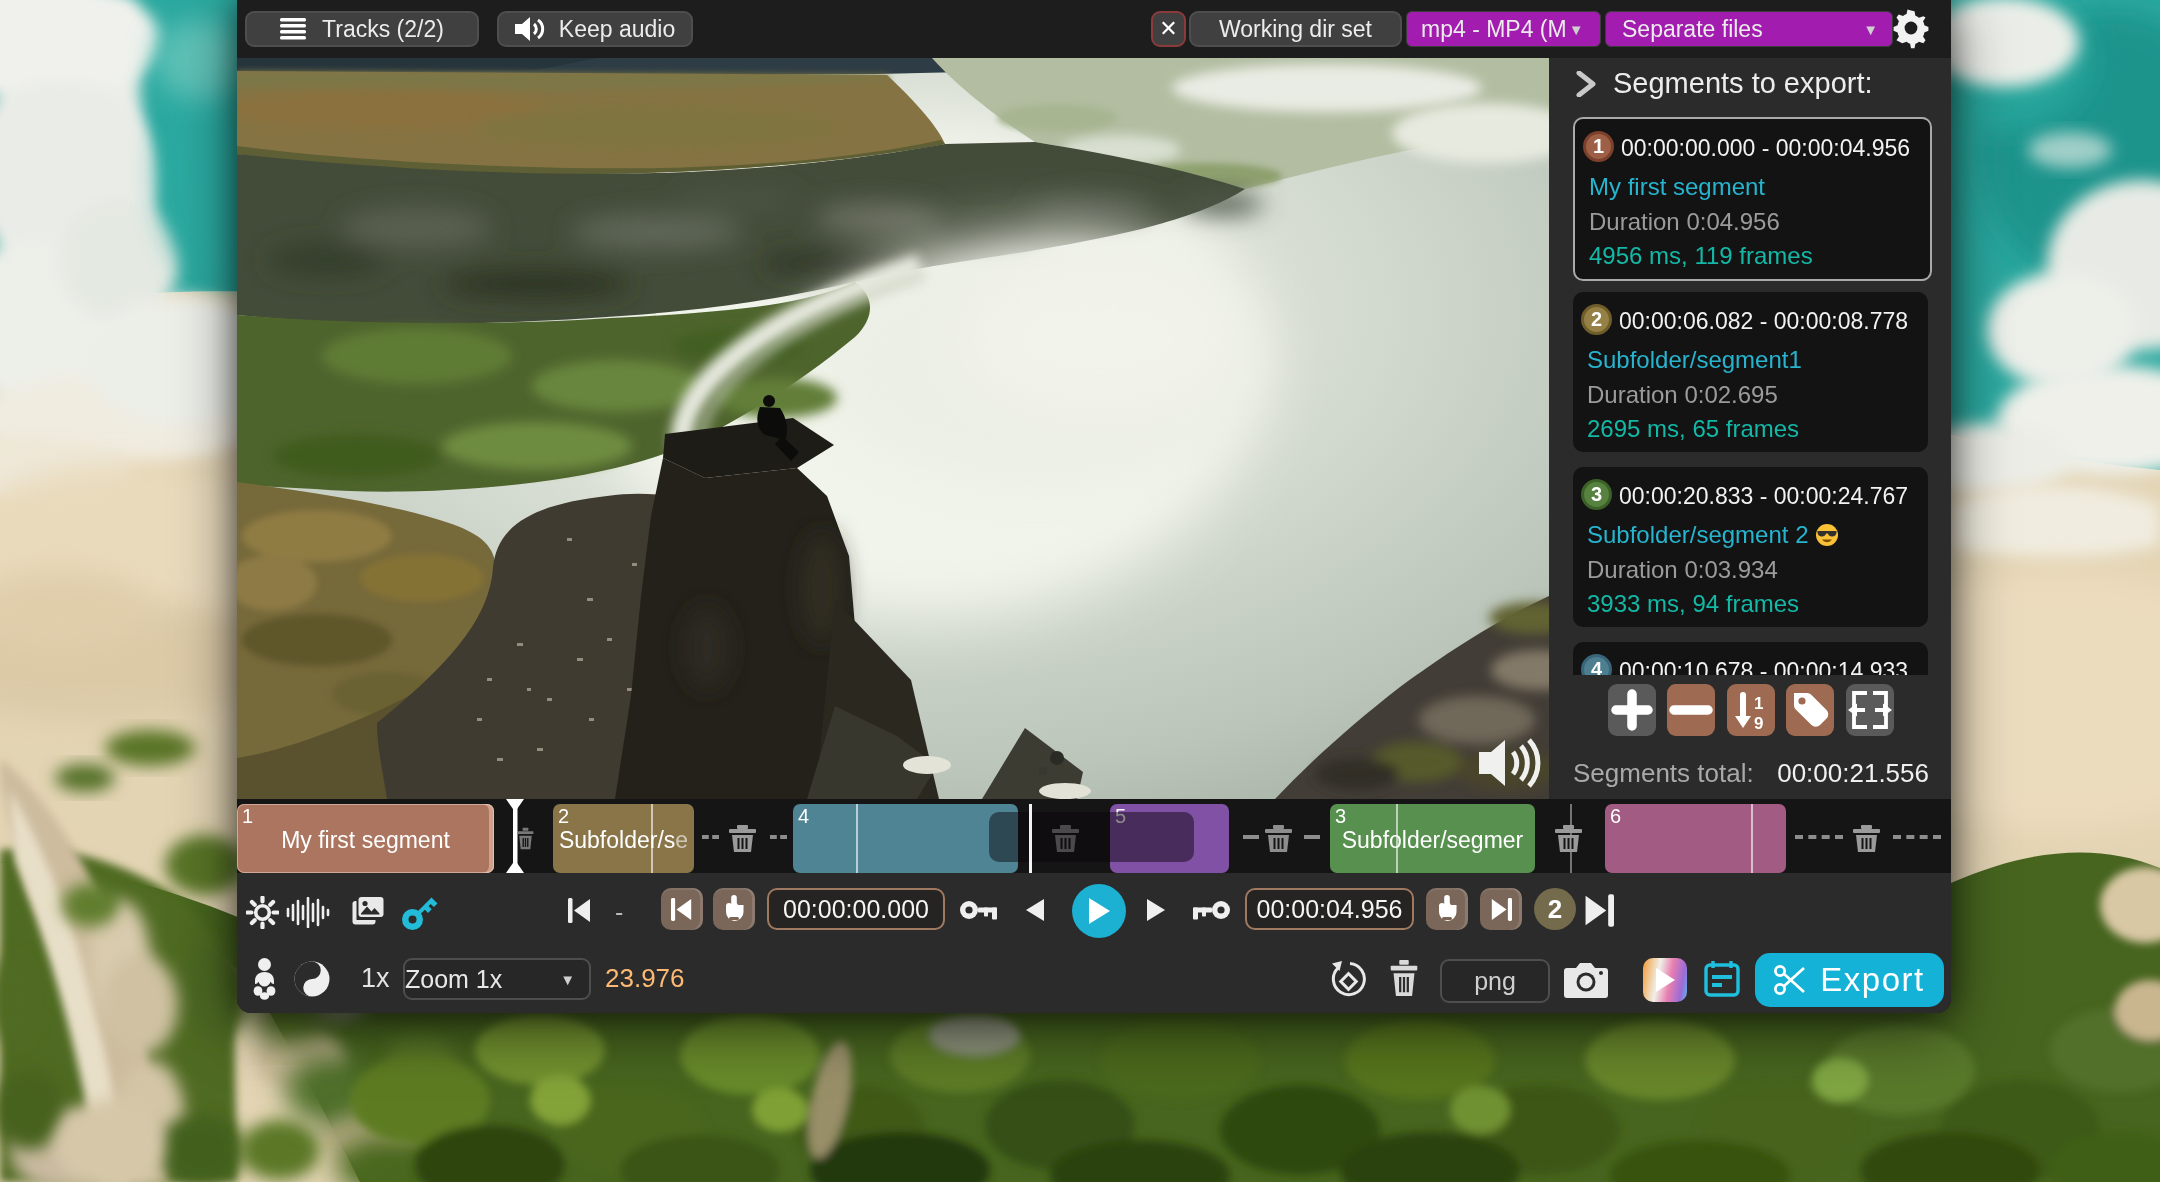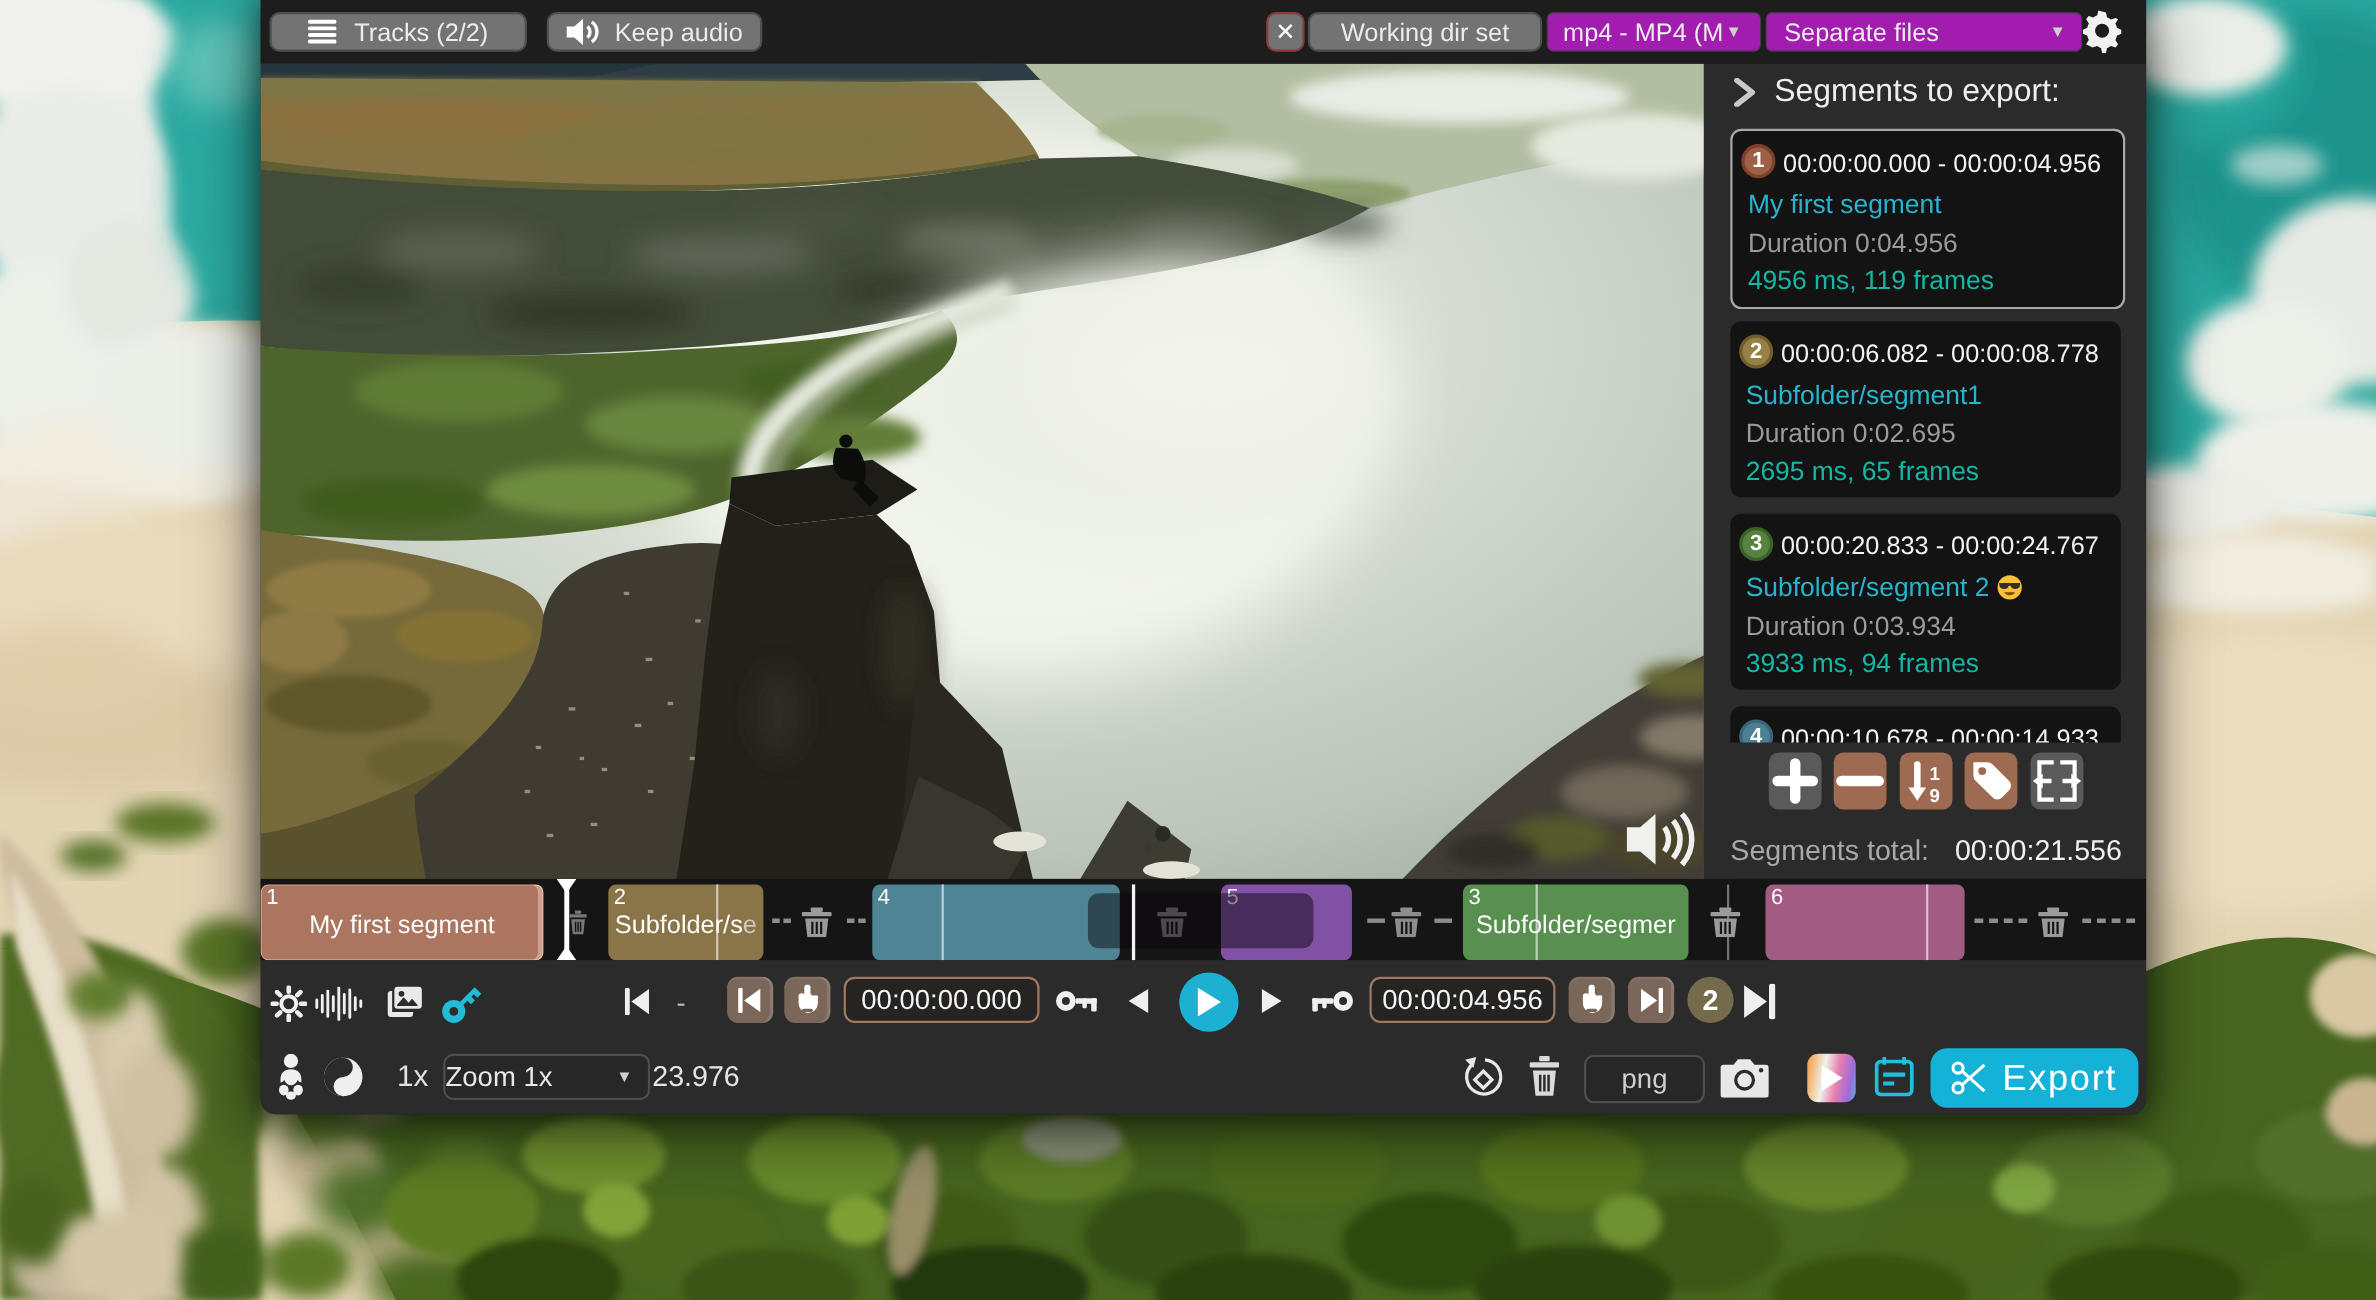--- a/index.html
+++ b/index.html
@@ -4,21 +4,21 @@
 <style>
   html,body{margin:0;padding:0;width:2160px;height:1182px;overflow:hidden;background:#888;
     font-family:"Liberation Sans", sans-serif;}
   #stage{position:absolute;top:0;left:0;width:2160px;height:1182px;}
   .abs{position:absolute;}
   #win{position:absolute;left:237px;top:0;width:1714px;height:1013px;background:#1d1d1d;
     border-radius:0 0 14px 14px;box-shadow:0 14px 60px rgba(0,0,0,.6), 0 0 28px rgba(0,0,0,.4);}
   
   #topbar{position:absolute;left:0;top:0;width:1714px;height:58px;background:#1d1d1d;border-radius:0;}
   .tbtn{position:absolute;top:11px;height:36px;box-sizing:border-box;border:2px solid #4e4e4e;
-    border-radius:9px;background:#737373;color:#ececec;font-size:23px;display:flex;
+    border-radius:9px;background:#404040;color:#ececec;font-size:23px;display:flex;
     align-items:center;justify-content:center;}
   .tsel{position:absolute;top:11px;height:36px;box-sizing:border-box;border:1px solid #3c3c3c;
     border-radius:6px;background:#a21caf;color:#ececec;font-size:23px;display:flex;align-items:center;}
   
   #sidebar{position:absolute;left:1312px;top:58px;width:402px;height:741px;background:#2b2b2b;overflow:hidden;}
   .card{position:absolute;left:24px;width:355px;height:160px;background:#131313;border-radius:10px;}
   .badge{position:absolute;left:8px;top:12px;width:31px;height:31px;border-radius:50%;
     color:#fff;font-size:20px;font-weight:bold;display:flex;align-items:center;justify-content:center;box-sizing:border-box;}
   .ctime{position:absolute;left:46px;top:16px;color:#f2f2f2;font-size:23px;}
   .cname{position:absolute;left:14px;top:54px;color:#27b4cf;font-size:24px;}
@@ -621,21 +621,21 @@
           </g>
         </svg>
       <svg class="ico" style="left:56px;top:87px" width="38" height="38" viewBox="0 0 38 38">
           <circle cx="19" cy="19" r="17.5" fill="#efefef"></circle>
           <path d="M19,1.5 A17.5,17.5 0 0 0 19,36.5 A8.75,8.75 0 0 1 19,19 A8.75,8.75 0 0 0 19,1.5 Z" fill="#2c2b2b"></path>
           <circle cx="19" cy="10.25" r="3.2" fill="#2c2b2b"></circle>
           <circle cx="19" cy="27.75" r="3.2" fill="#efefef"></circle>
         </svg>
       <div class="abs" style="left:124px;top:90px;color:#e2e2e2;font-size:27px;">1x</div>
       <div class="obox" style="left:166px;top:85px;width:188px;height:42px;">Zoom 1x<span style="position:absolute;right:14px;font-size:15px;color:#cfcfcf">▼</span></div>
-      <div class="abs" style="left:356px;top:90px;color:#e5e5e5;font-size:26px;text-align:center;">23.976</div>
+      <div class="abs" style="left:368px;top:90px;color:#fdba74;font-size:26px;text-align:center;">23.976</div>
       <svg class="ico" style="left:1093px;top:88px" width="36" height="36" viewBox="0 0 36 36">
           <g stroke="#e8e8e8" fill="none" stroke-width="3">
             <path d="M8,7 A15.5 15.5 0 1 0 20,2.6"></path>
             <rect x="13" y="15" width="11" height="11" transform="rotate(45 18.5 20.5)"></rect>
           </g>
           <path d="M12,0 L2,2.5 L9.5,10 Z" fill="#e8e8e8"></path>
         </svg>
       <svg class="ico" style="left:1151px;top:86px" width="32" height="38" viewBox="0 0 30 40">
           <g fill="#dadada">
             <rect x="1" y="7" width="28" height="5" rx="1"></rect>

